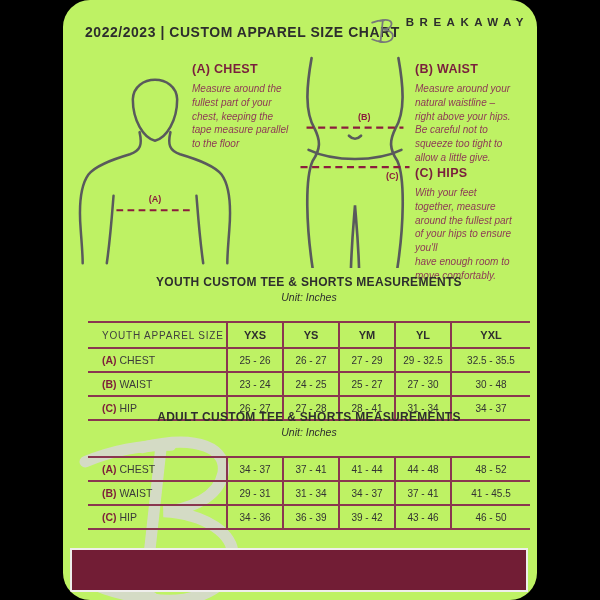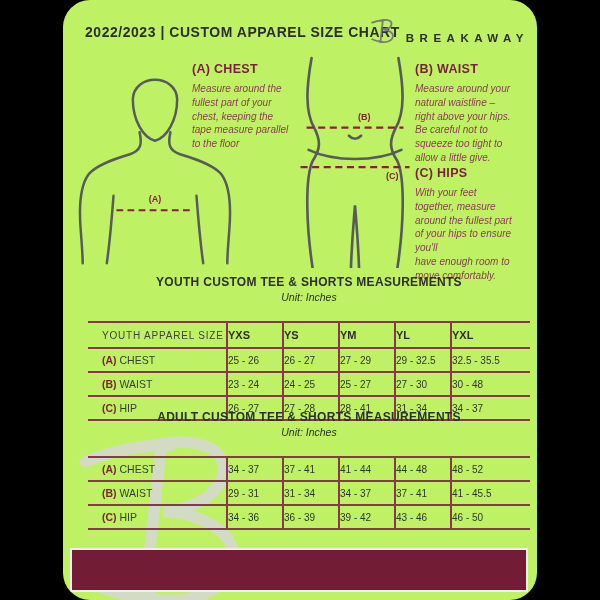--- a/index.html
+++ b/index.html
@@ -4,21 +4,21 @@
 <style>
   html,body{margin:0;padding:0;background:#000;}
   .stage{position:relative;width:600px;height:600px;background:#000;overflow:hidden;
          font-family:"Liberation Sans", sans-serif;}
   .page{position:absolute;left:63px;top:0;width:474px;height:600px;background:#bef264;overflow:hidden;border-radius:27px;}
 
   
   .doc-header{position:absolute;left:0;top:0;width:100%;height:52px;z-index:2;}
   .doc-title{position:absolute;left:22px;top:23px;font-size:15px;font-weight:700;color:#2d2d2d;
              letter-spacing:.6px;transform:scaleX(.93);transform-origin:left center;white-space:nowrap;}
-  .brand{position:absolute;right:8px;top:16px;display:flex;align-items:flex-end;gap:9px;}
+  .brand{position:absolute;right:8px;top:16px;display:flex;align-items:flex-start;gap:9px;}
   .brand-name{font-size:11.5px;font-weight:700;letter-spacing:5.5px;color:#2d2d2d;}
   .monogram{display:block;}
   .monogram path{fill:none;stroke:#77787a;stroke-width:2.6;stroke-linecap:round;}
 
   
   .watermark{position:absolute;left:8px;top:414px;z-index:0;opacity:.85;}
   .watermark path{fill:none;stroke:#d9d8d6;stroke-width:2.4;stroke-linecap:round;}
 
   
   .guide{position:absolute;left:0;top:0;width:100%;height:270px;z-index:1;}
@@ -34,21 +34,21 @@
   
   .table-block{position:absolute;left:25px;width:442px;z-index:1;}
   .tbl-title{text-align:center;font-size:12px;font-weight:700;color:#2e2e2e;letter-spacing:.3px;}
   .tbl-unit{text-align:center;font-size:10.5px;font-style:italic;color:#2e2e2e;margin-top:2px;}
   table.size-table{border-collapse:collapse;table-layout:fixed;width:442px;margin-top:18px;}
   col.c-label{width:139px;} col.c-sz{width:56px;} col.c-last{width:79px;}
   .size-table tr{border-top:2px solid #8a3650;}
   .size-table tr:last-child{border-bottom:2px solid #8a3650;}
   .size-table td{height:22px;padding:0;vertical-align:middle;}
   .size-table tr.hdr-row td{height:24px;}
-  td.val{border-left:2px solid #8a3650;text-align:left;font-size:10px;color:#333;}
+  td.val{border-left:2px solid #8a3650;text-align:center;font-size:10px;color:#333;}
   td.hdr{font-size:11px;font-weight:700;color:#2e2e2e;}
   td.lbl{padding-left:14px;font-size:10.5px;color:#3a3a3a;}
   td.hdr-lbl{font-size:10px;letter-spacing:.8px;color:#3f3f3f;}
   .pfx{font-weight:700;color:#7e1f3a;}
 
   
   .footer-bar{position:absolute;left:7px;top:548px;width:458px;height:44px;background:#721d35;
               border:2px solid #efeeec;box-sizing:border-box;z-index:1;}
 </style>
 </head>

